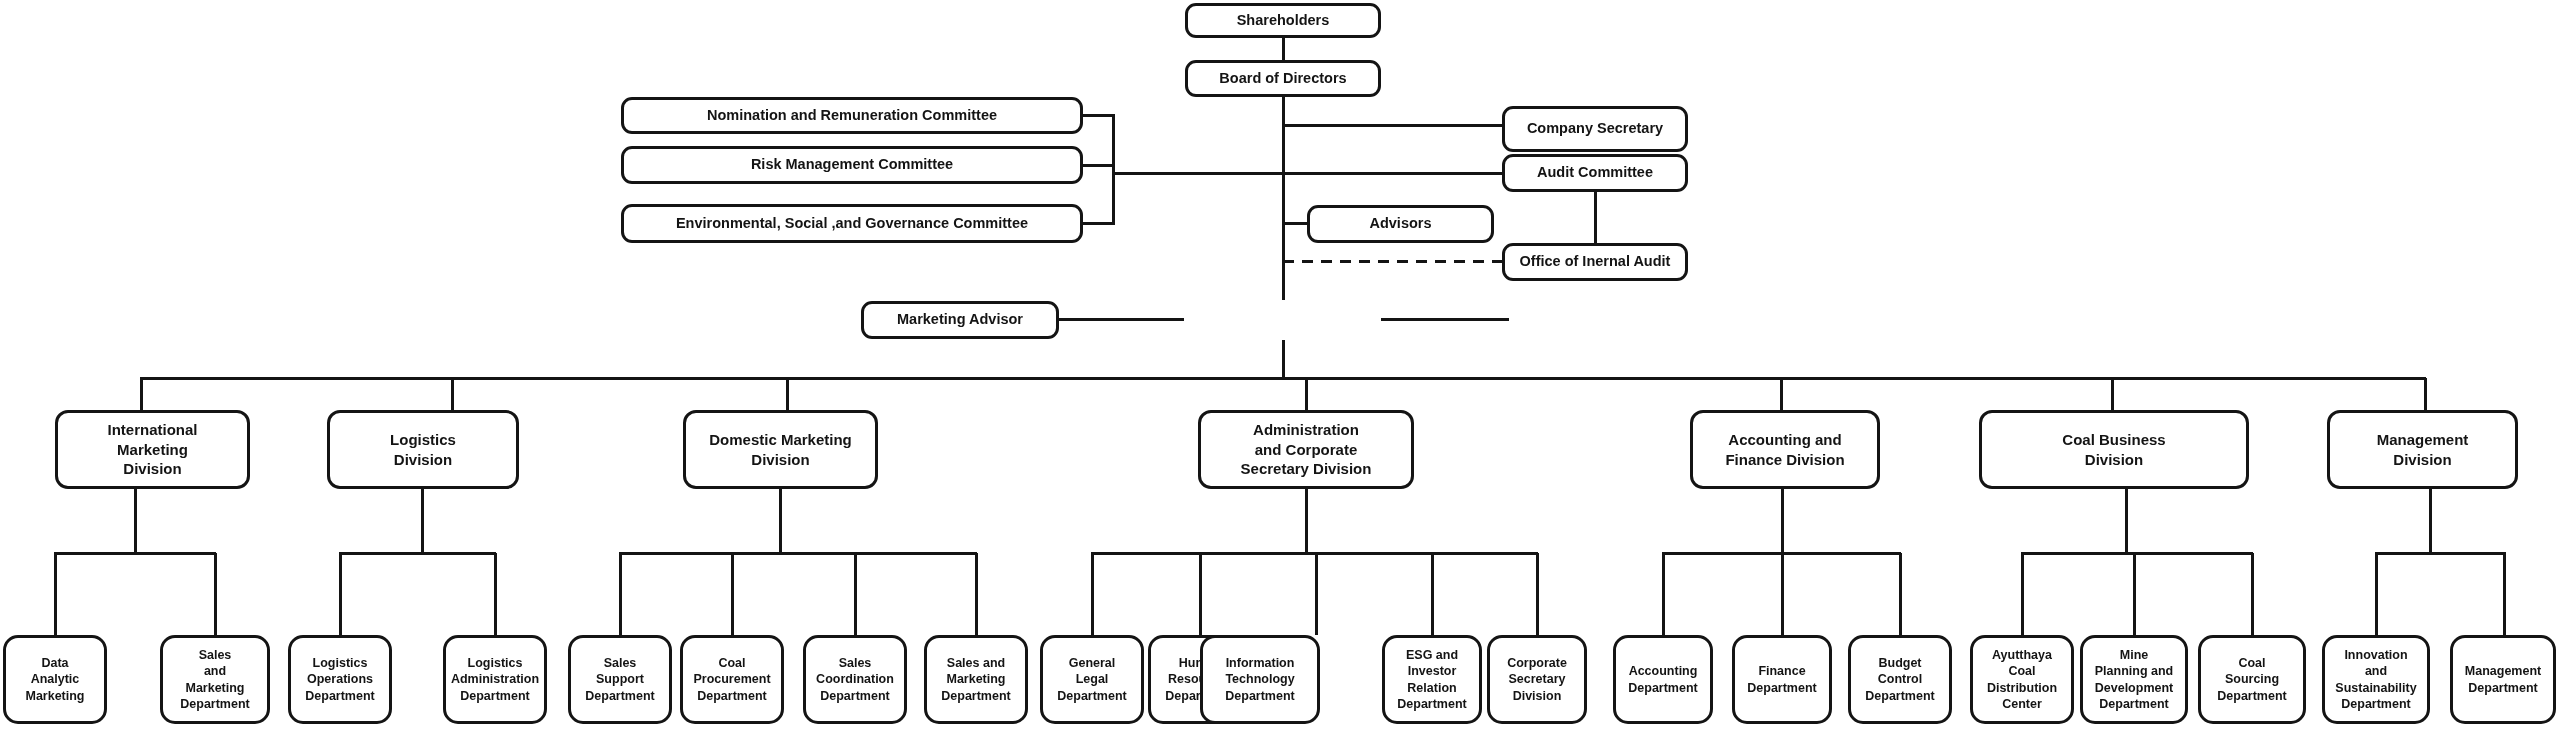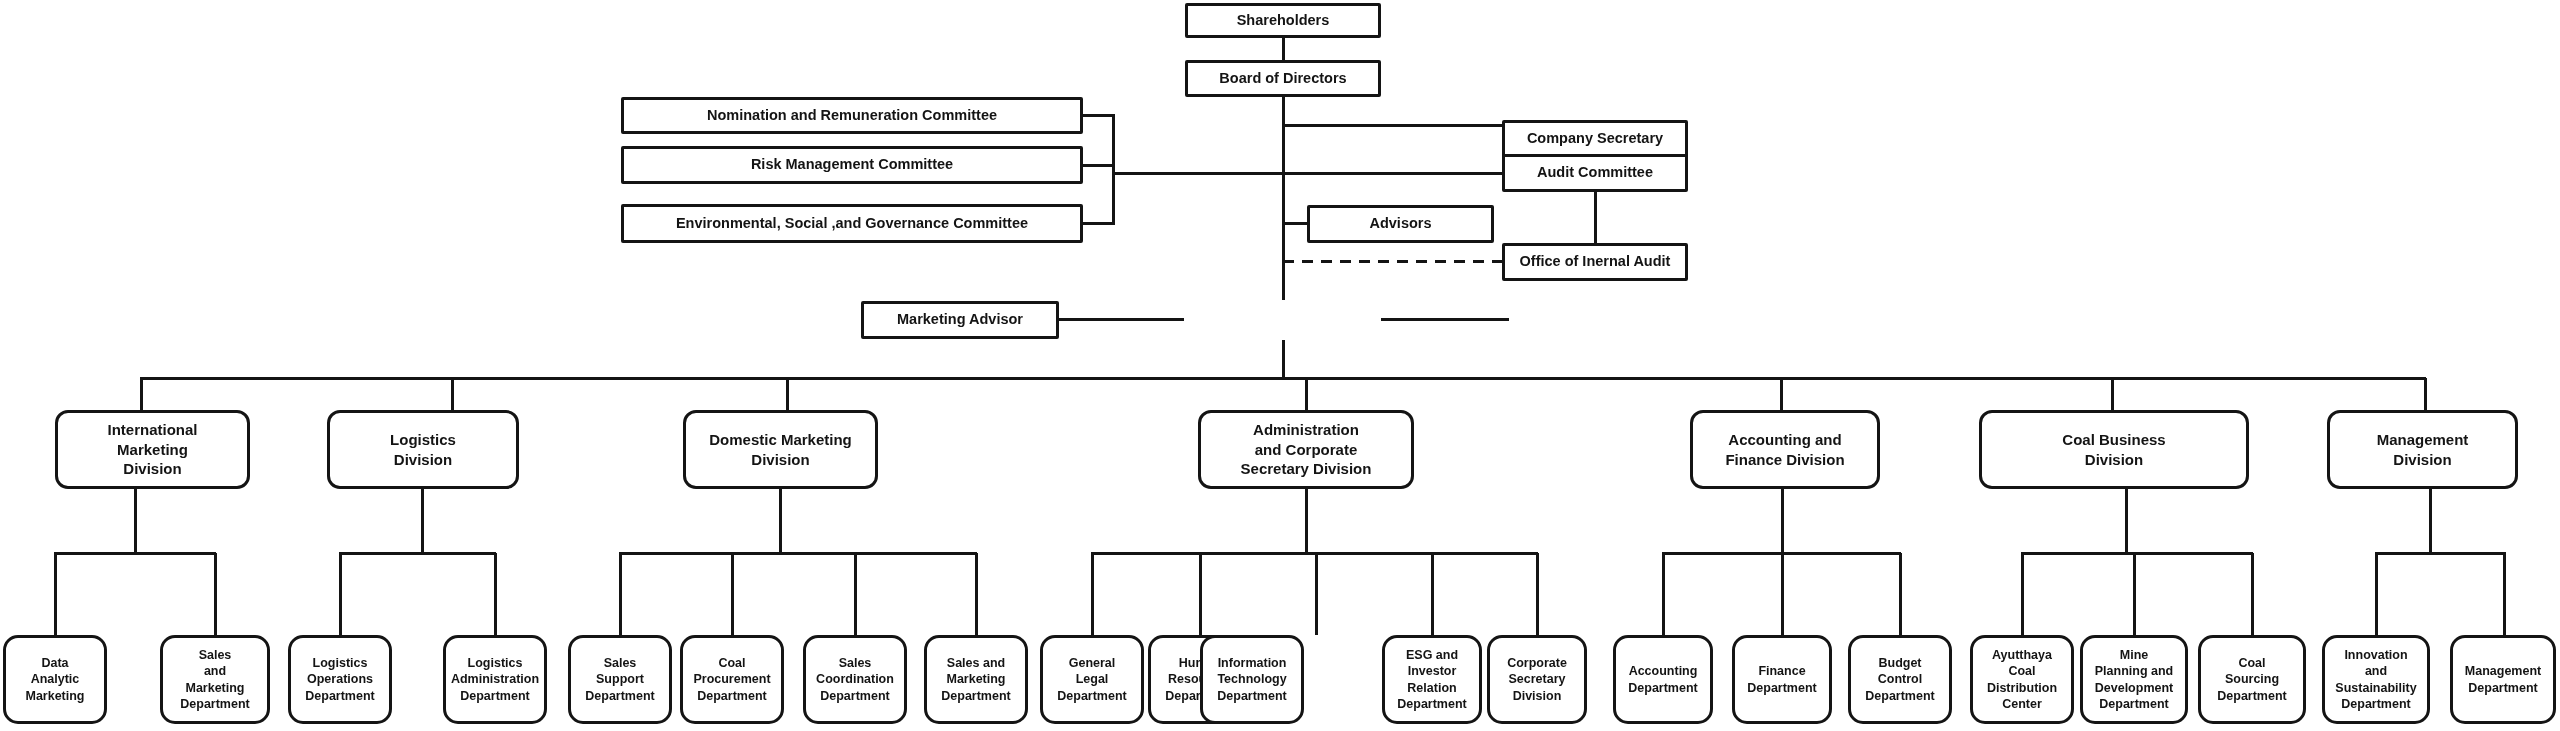--- a/index.html
+++ b/index.html
@@ -1,21 +1,21 @@
 <!DOCTYPE html>
 <html><head>
 <meta charset="utf-8">
 <style>
   html,body{margin:0;padding:0;background:#ffffff;}
   .canvas{position:relative;width:2560px;height:731px;background:#ffffff;
           font-family:"Liberation Sans",sans-serif;overflow:hidden;}
   .node{position:absolute;display:flex;align-items:center;justify-content:center;
         text-align:center;background:#ffffff;border:3px solid #141414;color:#141414;
         font-weight:bold;white-space:pre-line;box-sizing:border-box;line-height:1.18;}
-  .node-top{border-radius:2px;font-size:14.5px;padding:12px 2px;text-align:right;}
+  .node-top{border-radius:11px;font-size:14.5px;padding:12px 2px;text-align:right;}
   .node-div{border-radius:13px;font-size:15px;line-height:1.3;}
   .node-dept{border-radius:15px;font-size:12.5px;line-height:1.32;padding:0 1px;}
   .vl{position:absolute;width:3px;background:#141414;}
   .hl{position:absolute;height:3px;background:#141414;}
   .hl.dashed{background:repeating-linear-gradient(to right,#141414 0 11px,transparent 11px 19px);}
 </style>
 </head>
 <body>
 
 <div class="canvas">
@@ -83,21 +83,21 @@
   <div class="vl" style="left:2133px;top:553px;height:82px"></div>
   <div class="vl" style="left:2251px;top:553px;height:82px"></div>
   <div class="vl" style="left:2375px;top:553px;height:82px"></div>
   <div class="vl" style="left:2503px;top:553px;height:82px"></div>
 
   <div class="node node-top" style="left:1185px;top:3px;width:196px;height:35px">Shareholders</div>
   <div class="node node-top" style="left:1185px;top:60px;width:196px;height:37px">Board of Directors</div>
   <div class="node node-top" style="left:621px;top:97px;width:462px;height:37px">Nomination and Remuneration Committee</div>
   <div class="node node-top" style="left:621px;top:146px;width:462px;height:38px">Risk Management Committee</div>
   <div class="node node-top" style="left:621px;top:204px;width:462px;height:39px">Environmental, Social ,and Governance Committee</div>
-  <div class="node node-top" style="left:1502px;top:120px;width:186px;height:38px">Company Secretary</div>
+  <div class="node node-top" style="left:1502px;top:106px;width:186px;height:46px">Company Secretary</div>
   <div class="node node-top" style="left:1502px;top:154px;width:186px;height:38px">Audit Committee</div>
   <div class="node node-top" style="left:1307px;top:205px;width:187px;height:38px">Advisors</div>
   <div class="node node-top" style="left:1502px;top:243px;width:186px;height:38px">Office of Inernal Audit</div>
   <div class="node node-top" style="left:861px;top:301px;width:198px;height:38px">Marketing Advisor</div>
 
   <div class="node node-div" style="left:55px;top:410px;width:195px;height:79px">International
 Marketing
 Division</div>
   <div class="node node-div" style="left:327px;top:410px;width:192px;height:79px">Logistics
 Division</div>
@@ -137,21 +137,21 @@
 Department</div>
   <div class="node node-dept" style="left:924px;top:635px;width:104px;height:89px">Sales and
 Marketing
 Department</div>
   <div class="node node-dept" style="left:1040px;top:635px;width:104px;height:89px">General
 Legal
 Department</div>
   <div class="node node-dept" style="left:1148px;top:635px;width:104px;height:89px">Human
 Resources
 Department</div>
-  <div class="node node-dept" style="left:1200px;top:635px;width:104px;height:89px">Information
+  <div class="node node-dept" style="left:1200px;top:635px;width:120px;height:89px">Information
 Technology
 Department</div>
   <div class="node node-dept" style="left:1382px;top:635px;width:100px;height:89px">ESG and
 Investor
 Relation
 Department</div>
   <div class="node node-dept" style="left:1487px;top:635px;width:100px;height:89px">Corporate
 Secretary
 Division</div>
   <div class="node node-dept" style="left:1613px;top:635px;width:100px;height:89px">Accounting

